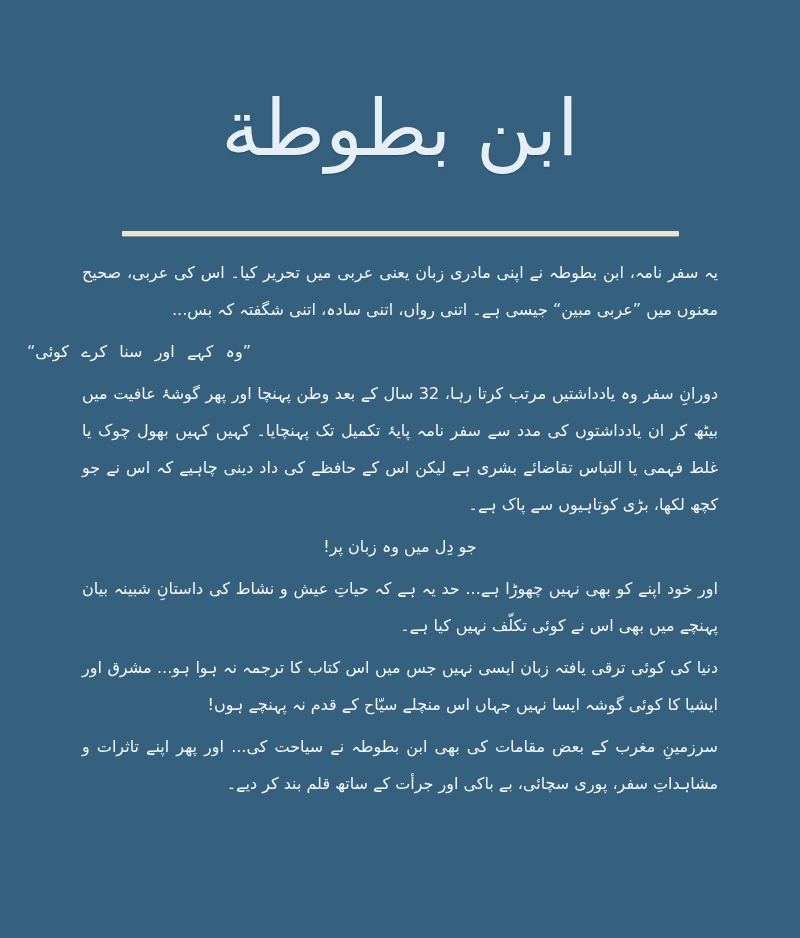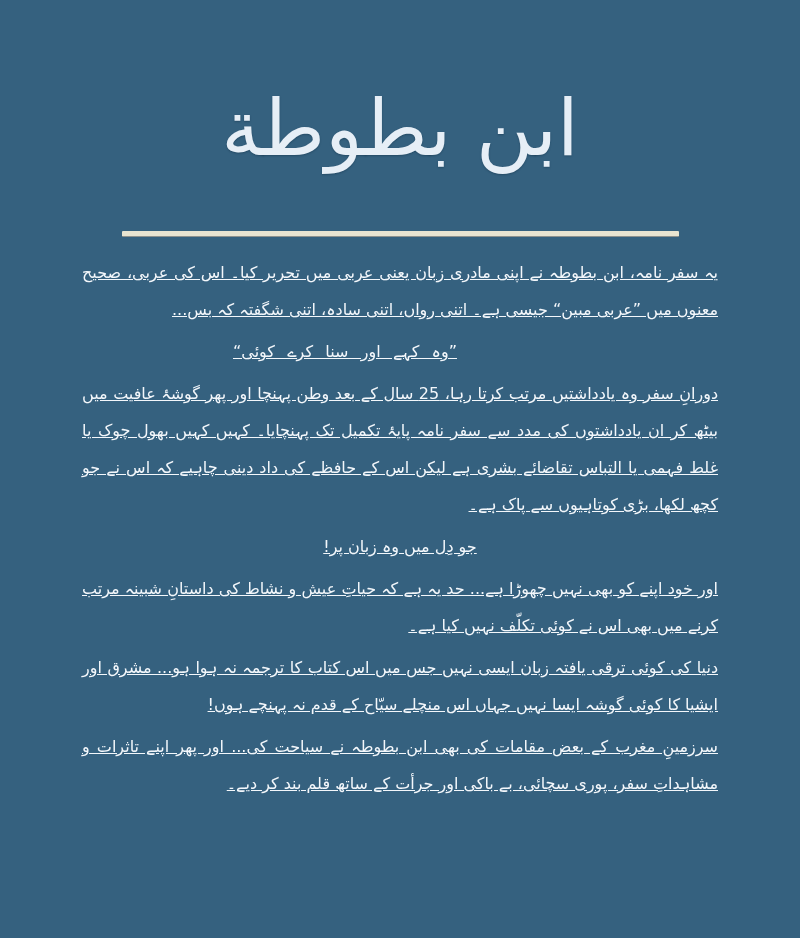--- a/index.html
+++ b/index.html
@@ -35,28 +35,27 @@
     border-radius:1px;
   }
   .content{
     width:636px;
     margin:17px auto 0 auto;
     direction:rtl;
     color:var(--text);
     font-size:16px;
     line-height:37px;
     text-align:justify;
-    text-decoration:underline;
   }
   .content p{
     margin:0 0 5px 0;
     padding:0;
   }
   .verse{
-    text-align:center;
+    text-align:left;
     word-spacing:0.45em;
     transform:translateX(-55px);
   }
   .short-line{
     text-align:center;
   }
 </style>
 </head>
 <body>
 
@@ -64,25 +63,25 @@
 
   <div class="calligraphy">ابن بطوطة</div>
 
   <div class="divider"></div>
 
   <div class="content">
     <p>یہ سفر نامہ، ابن بطوطہ نے اپنی مادری زبان یعنی عربی میں تحریر کیا۔ اس کی عربی، صحیح معنوں میں ”عربی مبین“ جیسی ہے۔ اتنی رواں، اتنی سادہ، اتنی شگفتہ کہ بس...</p>
 
     <p class="verse">”وہ کہے اور سنا کرے کوئی“</p>
 
-    <p>دورانِ سفر وہ یادداشتیں مرتب کرتا رہا، 25 سال کے بعد وطن پہنچا اور پھر گوشۂ عافیت میں بیٹھ کر ان یادداشتوں کی مدد سے سفر نامہ پایۂ تکمیل تک پہنچایا۔ کہیں کہیں بھول چوک یا غلط فہمی یا التباس تقاضائے بشری ہے لیکن اس کے حافظے کی داد دینی چاہیے کہ اس نے جو کچھ لکھا، بڑی کوتاہیوں سے پاک ہے۔</p>
+    <p>دورانِ سفر وہ یادداشتیں مرتب کرتا رہا، 32 سال کے بعد وطن پہنچا اور پھر گوشۂ عافیت میں بیٹھ کر ان یادداشتوں کی مدد سے سفر نامہ پایۂ تکمیل تک پہنچایا۔ کہیں کہیں بھول چوک یا غلط فہمی یا التباس تقاضائے بشری ہے لیکن اس کے حافظے کی داد دینی چاہیے کہ اس نے جو کچھ لکھا، بڑی کوتاہیوں سے پاک ہے۔</p>
 
 
     <p class="short-line">جو دِل میں وہ زبان پر!</p>
 
-    <p>اور خود اپنے کو بھی نہیں چھوڑا ہے... حد یہ ہے کہ حیاتِ عیش و نشاط کی داستانِ شبینہ مرتب کرنے میں بھی اس نے کوئی تکلّف نہیں کیا ہے۔</p>
+    <p>اور خود اپنے کو بھی نہیں چھوڑا ہے... حد یہ ہے کہ حیاتِ عیش و نشاط کی داستانِ شبینہ بیان پہنچے میں بھی اس نے کوئی تکلّف نہیں کیا ہے۔</p>
 
     <p>دنیا کی کوئی ترقی یافتہ زبان ایسی نہیں جس میں اس کتاب کا ترجمہ نہ ہوا ہو... مشرق اور ایشیا کا کوئی گوشہ ایسا نہیں جہاں اس منچلے سیّاح کے قدم نہ پہنچے ہوں!</p>
 
     <p>سرزمینِ مغرب کے بعض مقامات کی بھی ابن بطوطہ نے سیاحت کی... اور پھر اپنے تاثرات و مشاہداتِ سفر، پوری سچائی، بے باکی اور جرأت کے ساتھ قلم بند کر دیے۔</p>
   </div>
 
 </div>
 
 </body></html>

